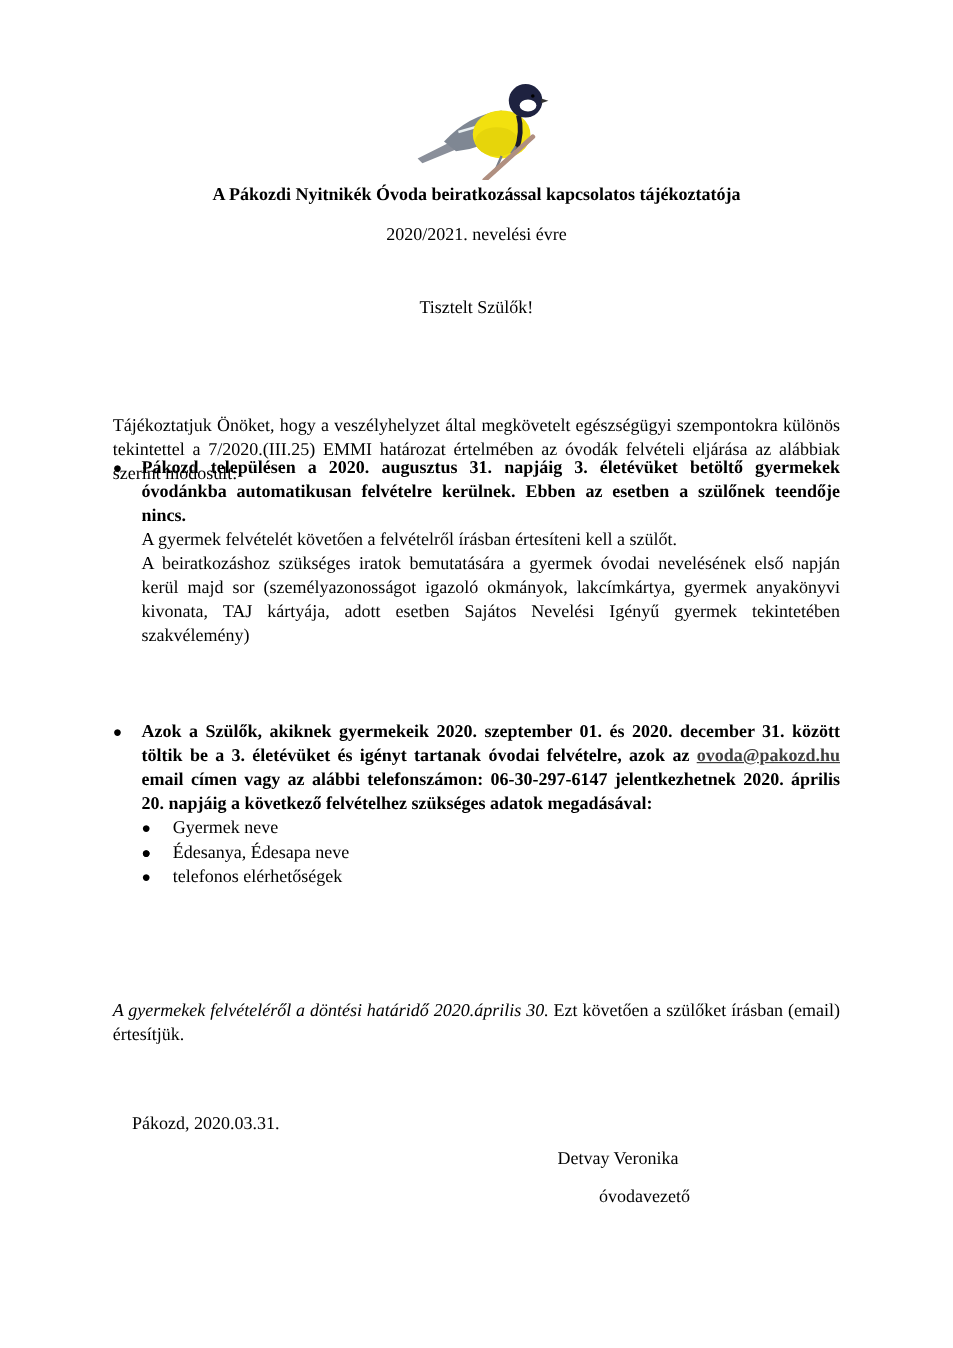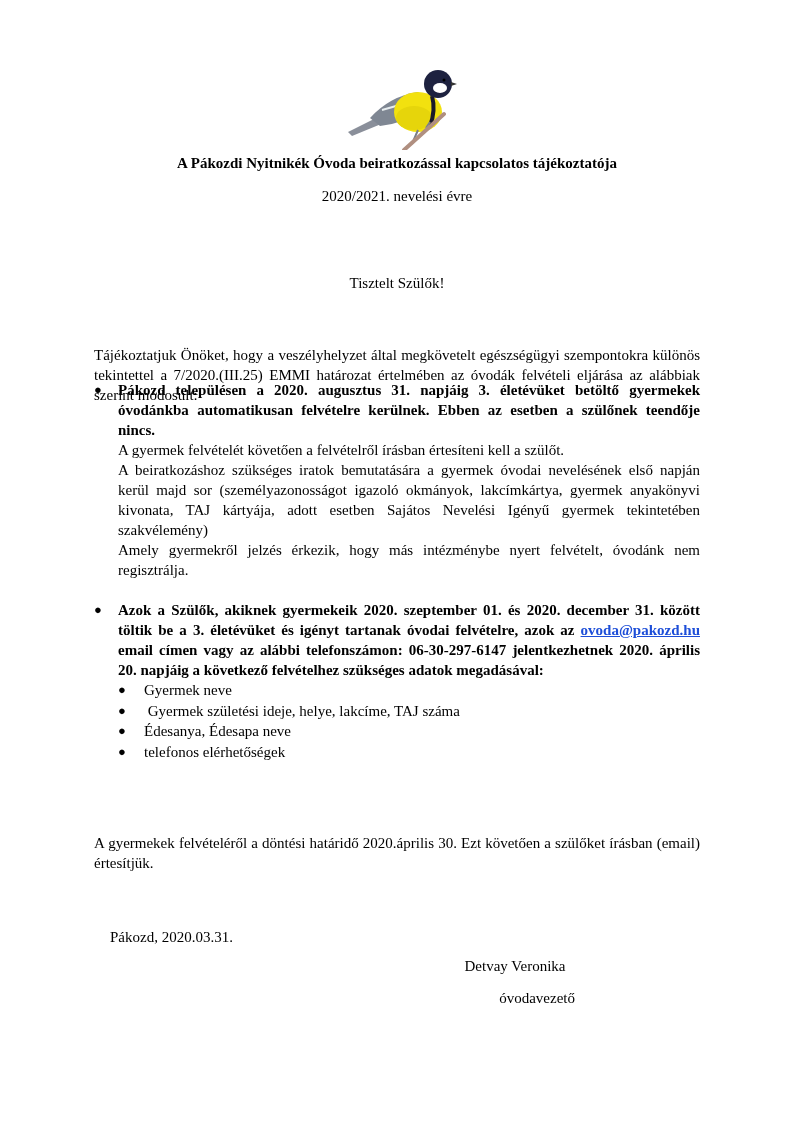--- a/index.html
+++ b/index.html
@@ -6,33 +6,33 @@
     body {
       width: 794px; height: 1123px; position: relative; overflow: hidden;
       font-family: "Liberation Serif", "DejaVu Serif", serif;
       font-size: 15px; color: #000;
     }
     .page { position: absolute; left: 0; top: 0; width: 794px; height: 898px; }
     .logo { position: absolute; left: 340px; top: 60px; width: 118px; height: 90px; }
     .center { text-align: center; position: absolute; left: 0; width: 794px; }
     .title1 { top: 155px; font-weight: bold; }
     .title2 { top: 188px; font-weight: normal; }
-    .greeting { top: 249px; margin-top: 26px; }
+    .greeting { top: 249px; }
     .block { position: absolute; left: 94px; width: 606px; line-height: 20px; text-align: justify; margin-top: 37px; }
     .intro { top: 308px; }
     .b-list { position: absolute; left: 118px; width: 582px; line-height: 20px; text-align: justify; }
     .bullet { position: absolute; left: -24px; top: 0; font-size: 13px; }
     .item1 { top: 380px; }
     .item2 { top: 600px; }
     .bold { font-weight: bold; }
-    .link { color: #1d4ed8; text-decoration: underline; font-weight: bold; }
+    .link { color: #404040; text-decoration: underline; font-weight: bold; }
     .sub { position: relative; list-style: none; margin: 0; padding: 0; }
     .sub li { position: relative; padding-left: 26px; line-height: 20.5px; text-align: left; }
     .sub li .bullet { left: 0; }
-    .italic { }
+    .italic { font-style: italic; }
     .deadline { top: 796px; }
     .moreinfo { top: 848px; }
     .place { position: absolute; left: 110px; top: 929px; }
     .signer { position: absolute; left: 455px; top: 958px; width: 120px; text-align: center; }
     .role { position: absolute; left: 455px; top: 990px; width: 120px; text-align: right; }
     p { margin: 0; }
   </style>
 </head>
 <body>
 
@@ -63,29 +63,28 @@
   <div class="center title2">2020/2021. nevelési évre</div>
   <div class="center greeting">Tisztelt Szülők!</div>
 
   <div class="block intro">Tájékoztatjuk Önöket, hogy a veszélyhelyzet által megkövetelt egészségügyi szempontokra különös tekintettel a 7/2020.(III.25) EMMI határozat értelmében az óvodák felvételi eljárása az alábbiak szerint módosult:</div>
 
   <div class="b-list item1">
     <span class="bullet">●</span>
     <p class="bold">Pákozd településen a 2020. augusztus 31. napjáig 3. életévüket betöltő gyermekek óvodánkba automatikusan felvételre kerülnek. Ebben az esetben a szülőnek teendője nincs.</p>
     <p>A gyermek felvételét követően a felvételről írásban értesíteni kell a szülőt.</p>
     <p>A beiratkozáshoz szükséges iratok bemutatására a gyermek óvodai nevelésének első napján kerül majd sor (személyazonosságot igazoló okmányok, lakcímkártya, gyermek anyakönyvi kivonata, TAJ kártyája, adott esetben Sajátos Nevelési Igényű gyermek tekintetében szakvélemény)</p>
-    <p>Amely gyermekről jelzés érkezik, hogy más intézménybe nyert felvételt, óvodánk nem regisztrálja.</p>
   </div>
 
   <div class="b-list item2">
     <span class="bullet">●</span>
     <p class="bold"><span>Azok a Szülők, akiknek gyermekeik 2020. szeptember 01. és 2020. december 31. között töltik be a 3. életévüket és igényt tartanak óvodai felvételre, azok az </span><a class="link" href="mailto:ovoda@pakozd.hu">ovoda@pakozd.hu</a><span> email címen vagy az alábbi telefonszámon: 06-30-297-6147 jelentkezhetnek 2020. április 20. napjáig a következő felvételhez szükséges adatok megadásával:</span></p>
     <ul class="sub">
       <li><span class="bullet">●</span><span>Gyermek neve</span></li>
-      <li><span class="bullet">●</span><span style="white-space:pre"> Gyermek születési ideje, helye, lakcíme, TAJ száma</span></li>
+      <li><span class="bullet">●</span></li>
       <li><span class="bullet">●</span><span>Édesanya, Édesapa neve</span></li>
       <li><span class="bullet">●</span><span>telefonos elérhetőségek</span></li>
     </ul>
   </div>
 
   <div class="block deadline"><span class="italic">A gyermekek felvételéről a döntési határidő 2020.április 30.</span><span> Ezt követően a szülőket írásban (email) értesítjük.</span></div>
 
 
   <div class="place">Pákozd, 2020.03.31.</div>
   <div class="signer">Detvay Veronika</div>

